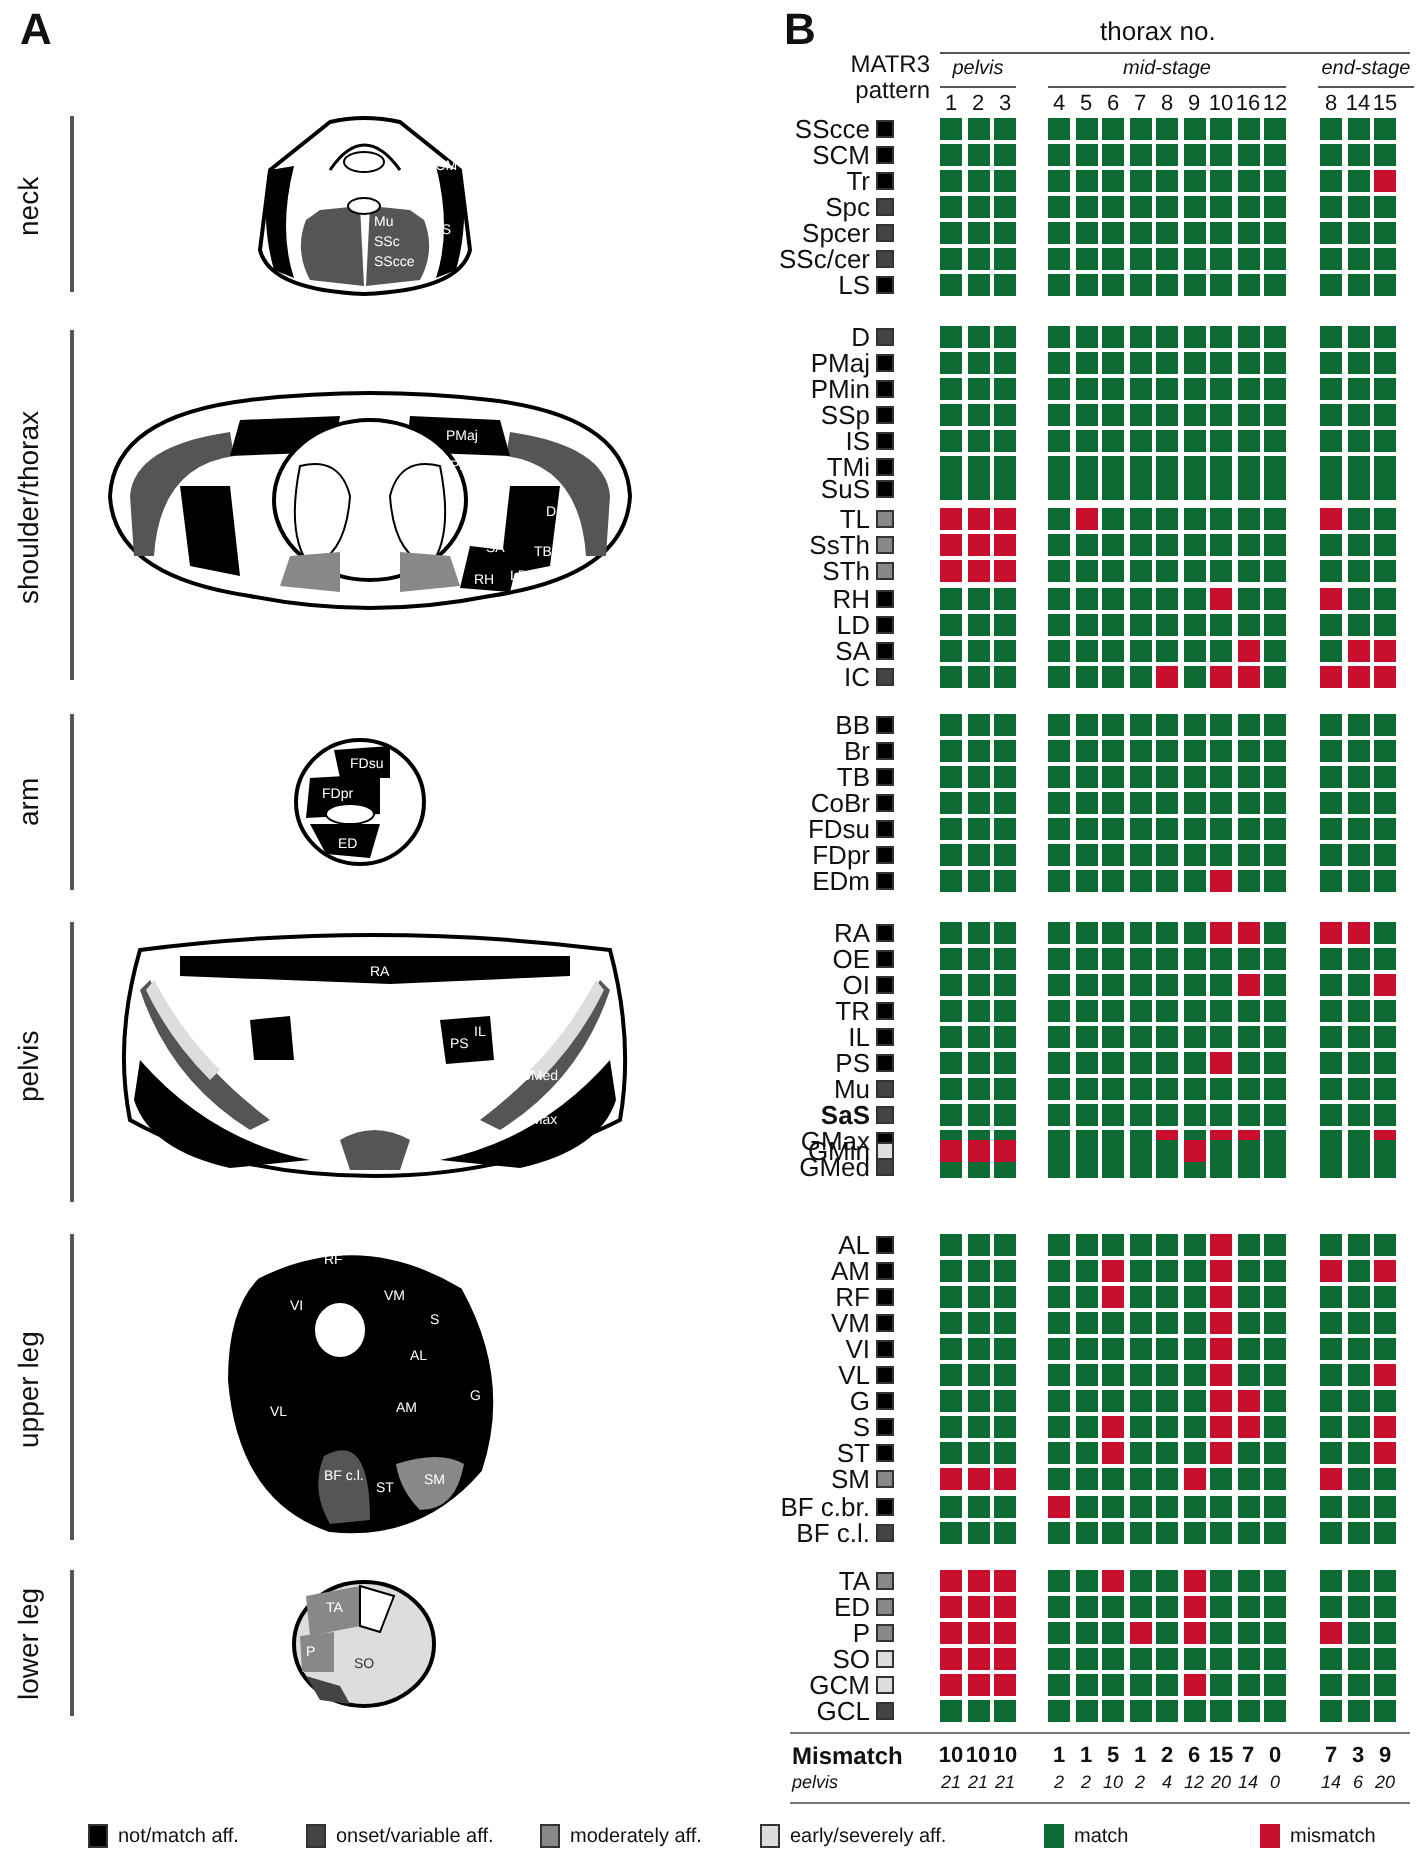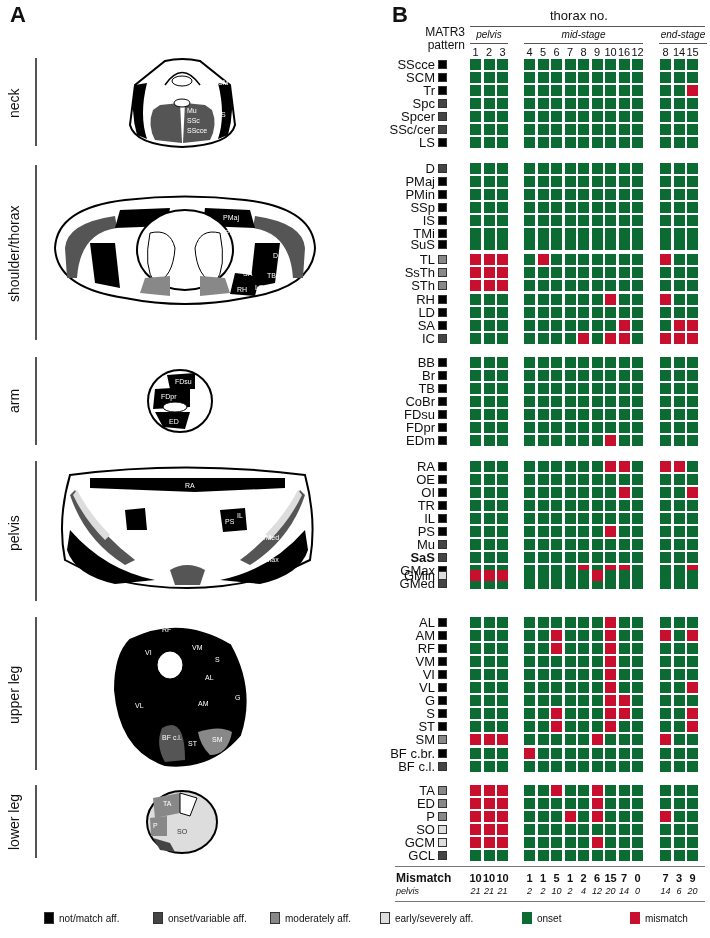--- a/index.html
+++ b/index.html
@@ -1317,19 +1317,19 @@
   <div class="lg" style="left:270px;">
     <span class="lsw" style="background:#888;"></span>
     <span>moderately aff.</span>
   </div>
   <div class="lg" style="left:380px;">
     <span class="lsw" style="background:#ddd;"></span>
     <span>early/severely aff.</span>
   </div>
   <div class="lg" style="left:522px;">
     <span class="lsw" style="background:#0b6b32;border-color:#0b6b32;"></span>
-    <span>onset</span>
+    <span>match</span>
   </div>
   <div class="lg" style="left:630px;">
     <span class="lsw" style="background:#c8102e;border-color:#c8102e;"></span>
     <span>mismatch</span>
   </div>
 </div>
 
 </body></html>

